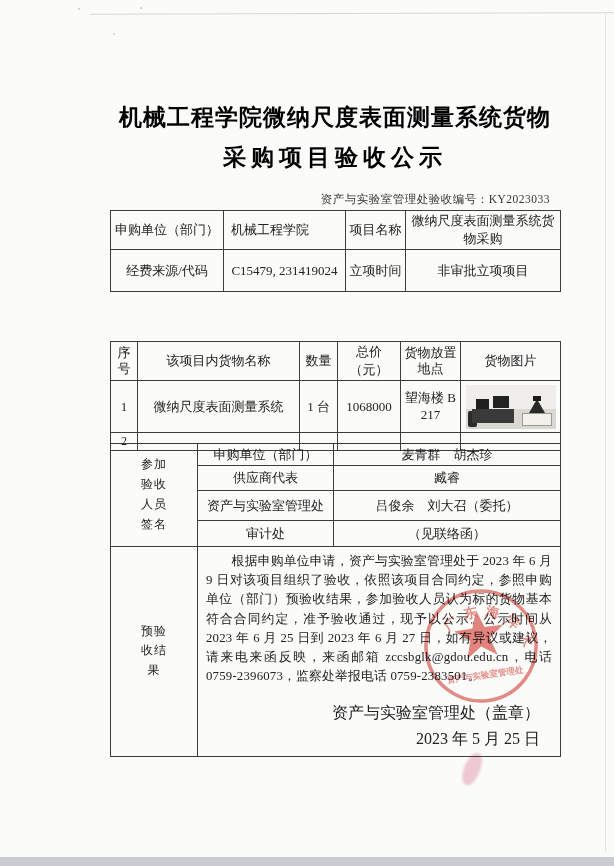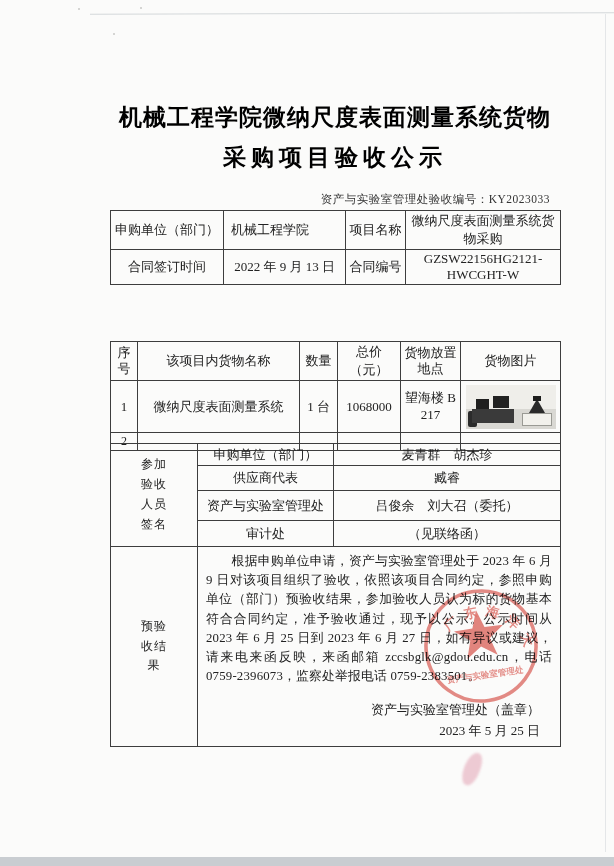--- a/index.html
+++ b/index.html
@@ -31,21 +31,21 @@
   .t1{top:210px;}
   .t2{top:341px;}
   .t3{top:443px;}
   .t4{top:546px;}
   .outer td{}
   .left-val{text-align:left;padding-left:7px;}
   .vlabel div{width:32px;margin:0 auto;word-break:break-all;line-height:1.65;letter-spacing:1px;font-size:12px;}
   .wrapcell{word-break:break-all;line-height:1.25;}
   .concl-cell{text-align:left;vertical-align:top;padding:5px 8px 4px 8px;}
   .concl-text{font-size:12.8px;line-height:1.5;text-align:justify;text-indent:2em;letter-spacing:.2px;}
-  .concl-sign{margin-top:14px;text-align:right;font-size:13px;padding-right:12px;line-height:1.6;}
+  .concl-sign{margin-top:14px;text-align:right;font-size:16px;padding-right:12px;line-height:1.6;}
 
   
   .photo{width:90px;height:44px;margin:2px auto;background:#e3e2de;position:relative;box-shadow:inset 0 0 0 1px #bdbdb8;overflow:hidden;}
   .photo .wall{position:absolute;inset:0;background:linear-gradient(#efeeea 0 55%,#d9d8d3 55% 100%);}
   .photo .desk{position:absolute;left:6px;bottom:6px;width:42px;height:14px;background:#3a3a3a;}
   .photo .mon1{position:absolute;left:10px;bottom:20px;width:13px;height:10px;background:#1f1f1f;}
   .photo .mon2{position:absolute;left:27px;bottom:21px;width:16px;height:12px;background:#222;}
   .photo .chair{position:absolute;left:2px;bottom:2px;width:9px;height:16px;background:#2b2b2b;border-radius:2px;}
   .photo .table2{position:absolute;right:4px;bottom:3px;width:30px;height:13px;background:#f2f1ec;box-shadow:inset 0 0 0 1px #9a9a94;}
   .photo .instr{position:absolute;right:11px;bottom:16px;width:0;height:0;border-left:8px solid transparent;border-right:8px solid transparent;border-bottom:14px solid #2a2a2a;}
@@ -80,25 +80,25 @@
           <col style="width:60px">
           <col style="width:155px">
         </colgroup>
       <tbody>
           <tr style="height:35px">
         <td>申购单位（部门）</td>
         <td class="left-val">机械工程学院</td>
         <td>项目名称</td>
         <td>微纳尺度表面测量系统货物采购</td>
       </tr>
-      <tr style="height:30px">
-        <td>合同签订时间</td>
-        <td>2022 年 9 月 13 日</td>
-        <td>合同编号</td>
-        <td>GZSW22156HG2121-HWCGHT-W</td>
+      <tr style="height:42px">
+        <td>经费来源/代码</td>
+        <td>C15479, 231419024</td>
+        <td>立项时间</td>
+        <td>非审批立项项目</td>
       </tr>
     </tbody>
       </table>
 
     <table class="t2 outer">
       <colgroup>
           <col style="width:27px">
           <col style="width:162px">
           <col style="width:38px">
           <col style="width:63px">

